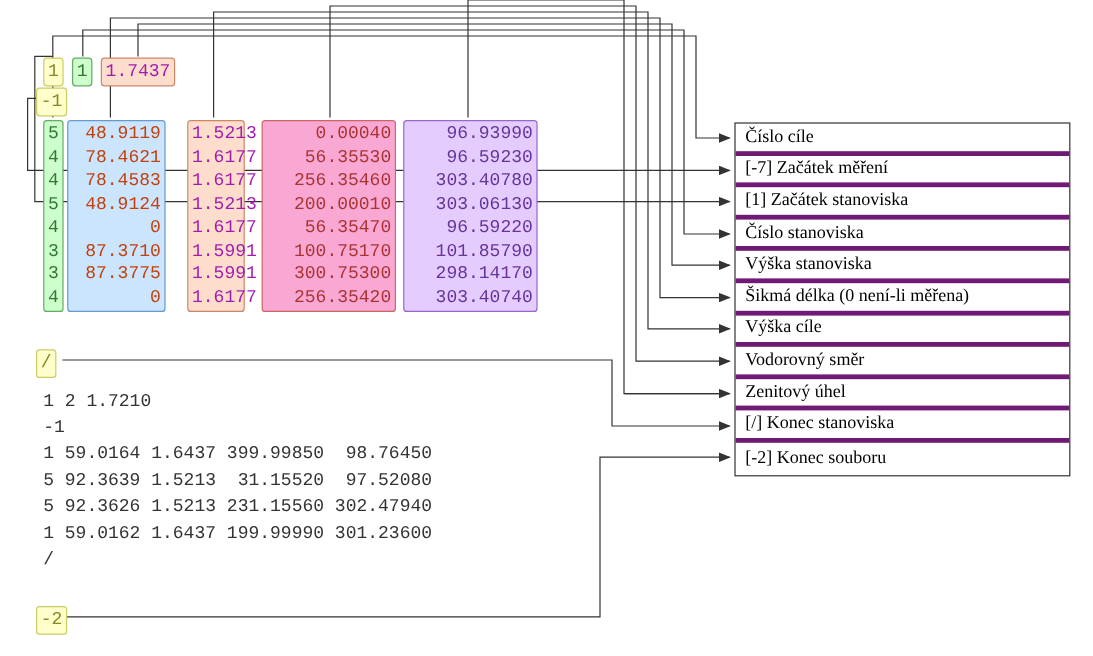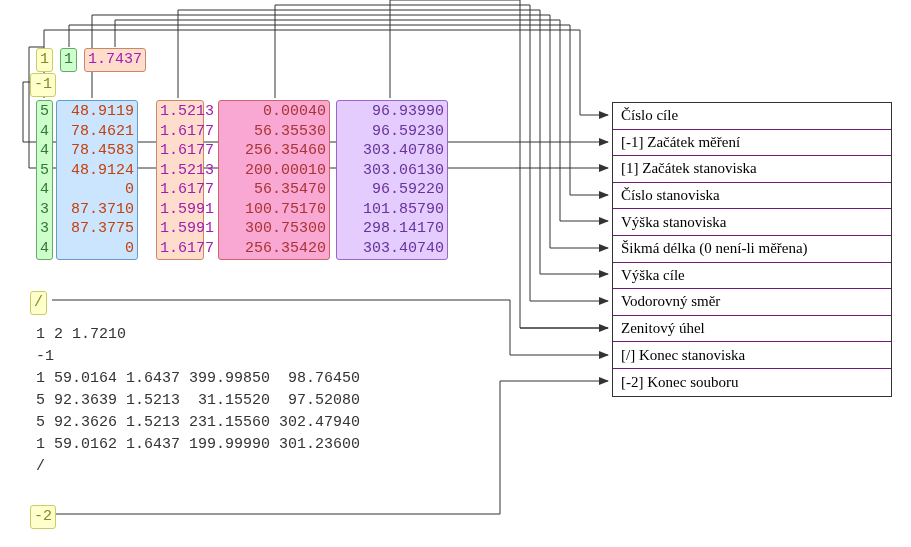--- a/index.html
+++ b/index.html
@@ -8,21 +8,21 @@
 svg{position:absolute;top:0;left:0;pointer-events:none}
 .box{position:absolute;border:1px solid;border-radius:3px;padding:1px 3px;line-height:1.3;text-align:right}
 .yel{background:#ffffcc;border-color:#cccc66;color:#888822}
 .grn{background:#ccffcc;border-color:#66aa66;color:#337733}
 .org{background:#ffddcc;border-color:#cc8866;color:#a21caf}
 .blu{background:#cce5ff;border-color:#6699cc;color:#c2410c}
 .pur{background:#e5ccff;border-color:#9966cc;color:#663399}
 .col{white-space:pre}
 .plain{position:absolute;white-space:pre;color:#333;line-height:22px}
 .legend{position:absolute;left:612px;top:102px;width:280px;border:1px solid #333;font-family:"Times New Roman",serif;font-size:15px}
-.legend div{border-bottom:1px solid #701a75;padding:4px 8px;height:26.6px;display:flex;align-items:center}
+.legend div{border-bottom:4px solid #701a75;padding:4px 8px;height:26.6px;display:flex;align-items:center}
 .legend div:last-child{border-bottom:none}
 </style>
 </head>
 <body>
 <div id="root">
 <svg width="911" height="547">
 <defs>
         <marker id="ah" markerWidth="10" markerHeight="8" refX="9" refY="4" orient="auto">
           <path d="M0,0 L10,4 L0,8 Z" fill="#333"></path>
         </marker>
@@ -108,21 +108,21 @@
 1 59.0164 1.6437 399.99850  98.76450
 5 92.3639 1.5213  31.15520  97.52080
 5 92.3626 1.5213 231.15560 302.47940
 1 59.0162 1.6437 199.99990 301.23600
 /</div>
 
 <span class="box yel" style="left:30px;top:505px">-2</span>
 
 <div class="legend">
 <div>Číslo cíle</div>
-<div>[-1] Začátek měření</div>
+<div>[-7] Začátek měření</div>
 <div>[1] Začátek stanoviska</div>
 <div>Číslo stanoviska</div>
 <div>Výška stanoviska</div>
 <div>Šikmá délka (0 není-li měřena)</div>
 <div>Výška cíle</div>
 <div>Vodorovný směr</div>
 <div>Zenitový úhel</div>
 <div>[/] Konec stanoviska</div>
 <div>[-2] Konec souboru</div>
 </div>

